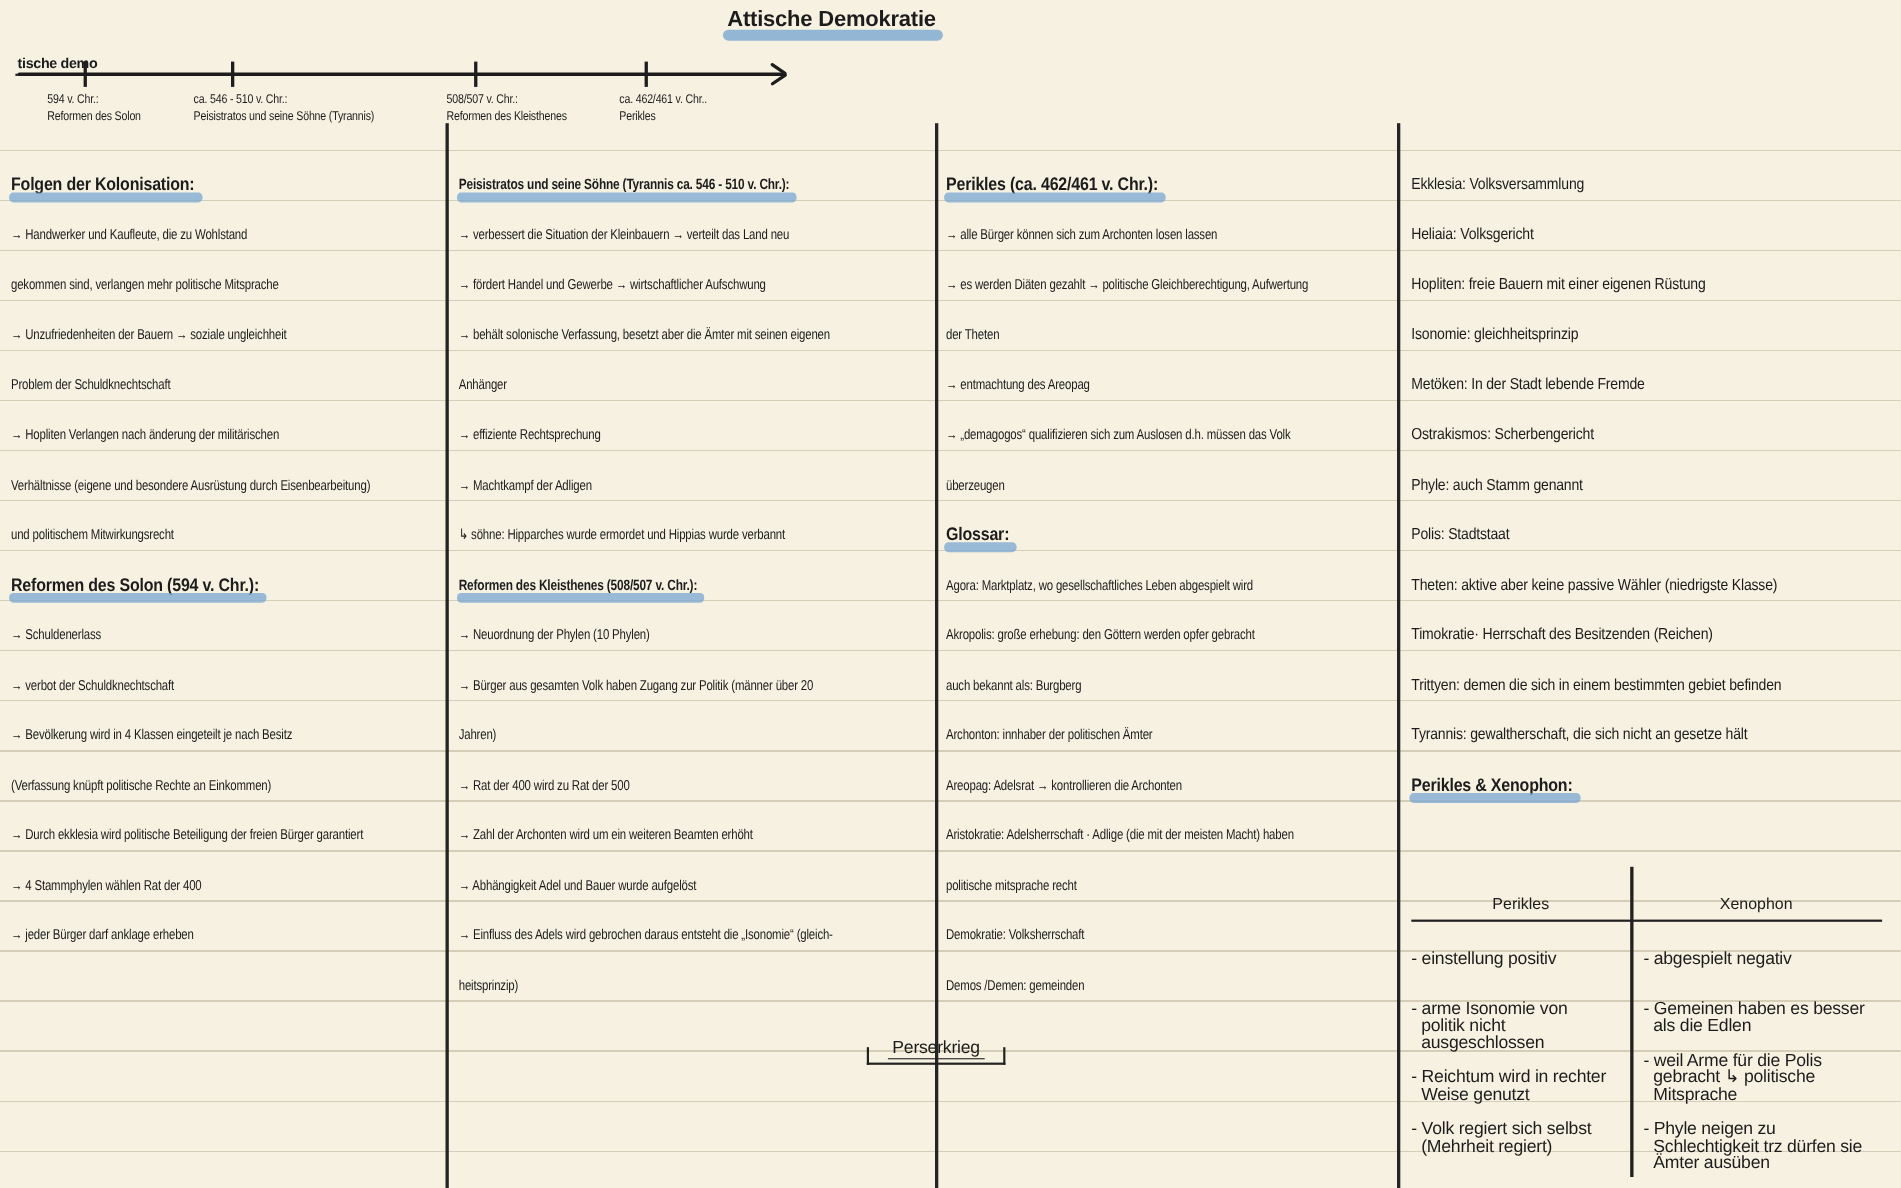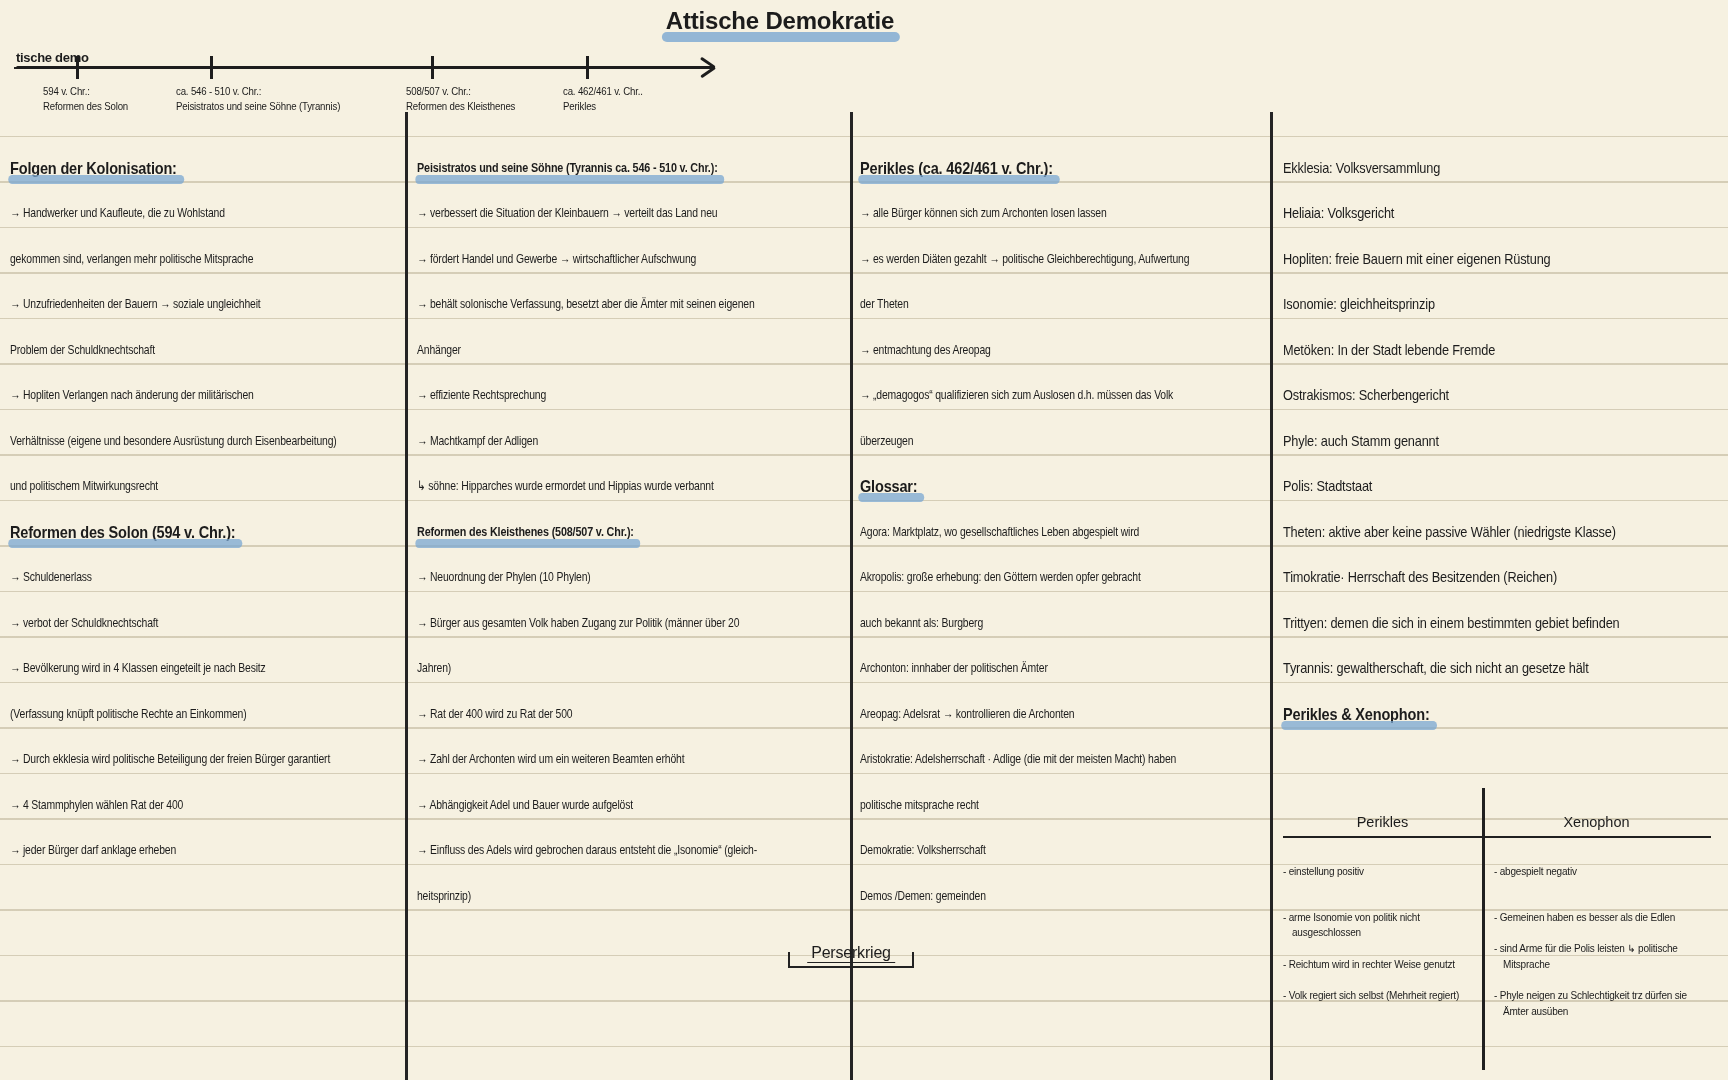--- a/index.html
+++ b/index.html
@@ -4,22 +4,22 @@
 <style>
   html,body{margin:0;padding:0;background:#e8e4d6;}
   .page{position:relative;width:1728px;height:1080px;background:#f6f1e1;
         font-family:"Liberation Sans",sans-serif;color:#1c1c1c;overflow:hidden;}
   
   .rules{position:absolute;left:0;right:0;top:136px;height:944px;pointer-events:none;
          background:repeating-linear-gradient(to bottom, rgba(186,176,148,.55) 0 1.2px, transparent 1.2px 45.5px);}
   
   .vdiv{position:absolute;width:2.6px;background:#242424;top:112px;height:968px;}
   
-  .title{position:absolute;top:7px;left:780px;transform:translateX(-50%);
-         font-weight:700;font-size:24px;letter-spacing:-.2px;white-space:nowrap;}
+  .title{position:absolute;top:7px;left:756px;transform:translateX(-50%);
+         font-weight:700;font-size:20px;letter-spacing:-.2px;white-space:nowrap;}
   .title::after{content:'';position:absolute;left:-4px;right:-6px;bottom:-7px;height:10px;
          background:rgba(122,167,210,.8);border-radius:6px;}
   .corner{position:absolute;left:14px;top:50px;font-size:13px;font-weight:700;
           border-bottom:2px solid #222;padding:0 12px 2px 2px;letter-spacing:-.3px;}
   
   .tl-line{position:absolute;left:16px;top:66px;width:698px;height:2.6px;background:#1d1d1d;border-radius:2px;}
   .ah{position:absolute;width:17px;height:2.6px;background:#1d1d1d;left:698px;top:66px;transform-origin:100% 50%;border-radius:2px;}
   .ah.up{transform:rotate(-34deg);}
   .ah.dn{transform:rotate(34deg);}
   .tick{position:absolute;top:56px;width:2.6px;height:23px;background:#1d1d1d;}
@@ -42,21 +42,21 @@
   .pers span{position:absolute;left:50%;top:-8px;transform:translateX(-50%);font-size:16px;
         border-bottom:1.6px solid #222;padding:0 4px;white-space:nowrap;letter-spacing:-.2px;}
   
   .cmp{position:absolute;left:1283px;top:792px;width:428px;height:288px;}
   .cmp-head{display:flex;height:44px;border-bottom:2.6px solid #202020;}
   .cmp-h{display:flex;align-items:flex-end;justify-content:center;padding-bottom:6px;font-size:14.5px;}
   .cmp-h.a{flex:0 0 199px;}
   .cmp-h.b{flex:1;}
   .cmp-vdiv{position:absolute;left:199px;top:-4px;width:2.6px;height:282px;background:#202020;}
   .cmp-body{display:flex;}
-  .cmp-cell{padding-top:26px;font-size:10px;line-height:15.5px;letter-spacing:-.2px;}
+  .cmp-cell{padding-top:26px;font-size:16px;line-height:15.5px;letter-spacing:-.2px;}
   .cmp-cell.a{width:183px;padding-right:16px;}
   .cmp-cell.b{width:205px;padding-left:12px;}
   .pt{margin-bottom:16px;padding-left:9px;text-indent:-9px;}
   .pt:first-child{margin-bottom:30px;}
 </style>
 </head>
 <body>
 
 <div class="page" id="page">
   <div class="rules"></div>
@@ -107,21 +107,21 @@
     <div class="cmp-body">
       <div class="cmp-cell a" id="cmp-cell-0">
           <div class="pt">- einstellung positiv</div>
           <div class="pt">- arme Isonomie von politik nicht ausgeschlossen</div>
           <div class="pt">- Reichtum wird in rechter Weise genutzt</div>
           <div class="pt">- Volk regiert sich selbst (Mehrheit regiert)</div>
         </div>
       <div class="cmp-cell b" id="cmp-cell-1">
           <div class="pt">- abgespielt negativ</div>
           <div class="pt">- Gemeinen haben es besser als die Edlen</div>
-          <div class="pt">- sind Arme für die Polis leisten ↳ politische Mitsprache</div>
+          <div class="pt">- weil Arme für die Polis gebracht ↳ politische Mitsprache</div>
           <div class="pt">- Phyle neigen zu Schlechtigkeit trz dürfen sie Ämter ausüben</div>
         </div>
     </div>
   </div>
 <div class="col c1" style="left: 10px;">
       <div class="row h">
         <span class="tx">Folgen der Kolonisation:</span>
       </div>
       <div class="row">
         <span class="tx">→ Handwerker und Kaufleute, die zu Wohlstand</span>

